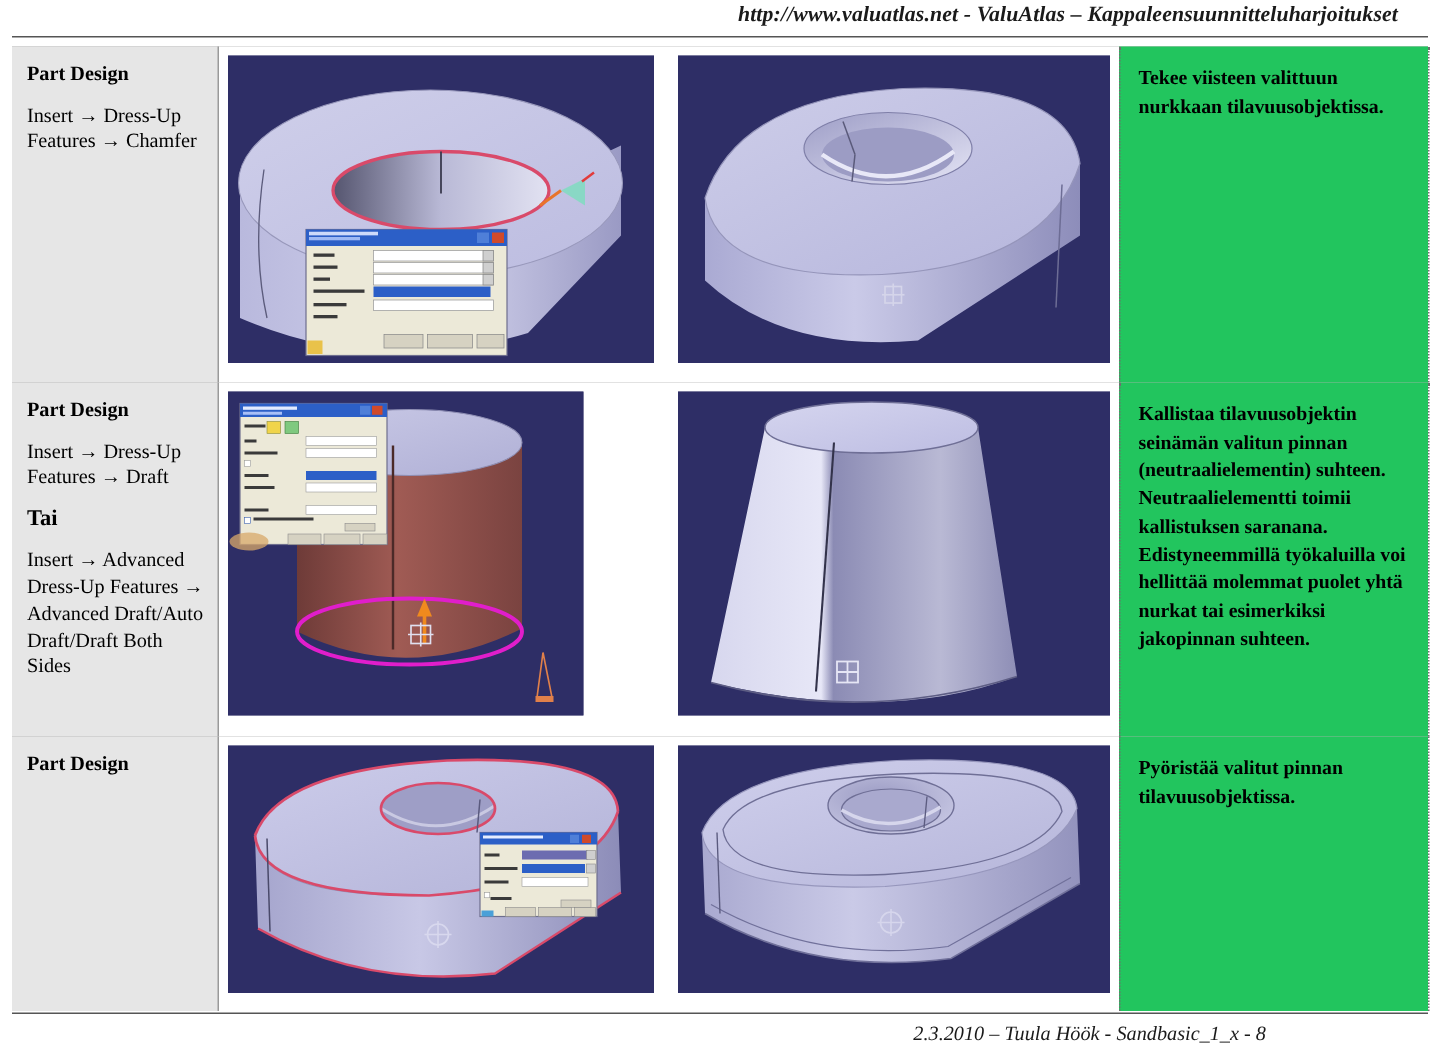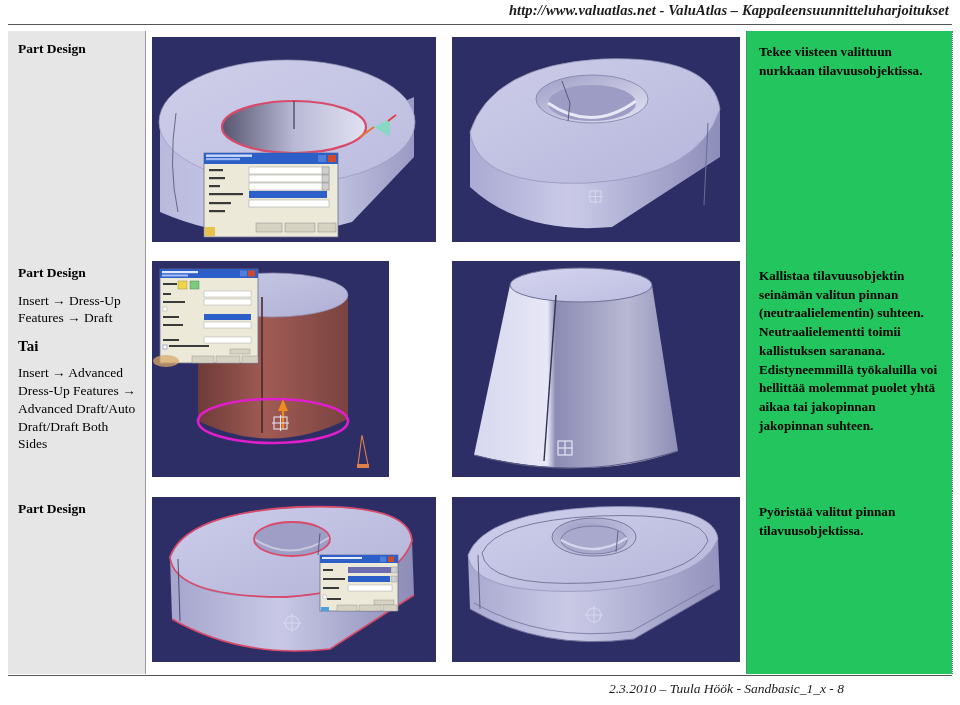--- a/index.html
+++ b/index.html
@@ -10,21 +10,21 @@
     color:#000;
     overflow:hidden;
   }
   .page{position:relative;width:960px;height:705px;}
 
   
   .header{
     position:absolute;left:0;top:0;width:960px;height:30px;
   }
   .header-text{
-    position:absolute;right:11px;top:2px;
+    position:absolute;right:28px;top:2px;
     font-style:italic;font-size:14.5px;font-weight:600;
     color:#1a1a1a;white-space:nowrap;letter-spacing:.1px;
   }
   .header-rule{
     position:absolute;left:8px;top:24px;width:944px;
     border-top:1.6px solid #555;
   }
 
   
   .table{
@@ -110,20 +110,21 @@
   </div>
 
   <div class="table">
 
     <div class="row row1">
       <div class="row-top-rule"></div>
       <div class="cells">
 
         <div class="col-text-left">
           <p class="lbl-head">Part Design</p>
+          <p class="lbl-body">Insert → Dress-Up Features → Chamfer</p>
         </div>
 
         <div class="col-img img-a">
           <div class="fig-wrap">
             <svg class="fig" width="284" height="205" viewBox="0 0 284 205">
               <rect x="0" y="0" width="284" height="205" fill="#2e2e66"></rect>
               <defs>
                 <linearGradient id="g1top" x1="0" y1="0" x2="1" y2="1">
                   <stop offset="0" stop-color="#cfcfea"></stop>
                     <stop offset="1" stop-color="#bcbce0"></stop>
@@ -359,21 +360,21 @@
                 <line x1="113" y1="180" x2="113" y2="194" stroke="#e6e6f5" stroke-width="1.2"></line>
                 <line x1="106" y1="187" x2="120" y2="187" stroke="#e6e6f5" stroke-width="1.2"></line>
               </g>
             </svg>
           </div>
         </div>
 
         <div class="spacer-col"></div>
 
         <div class="col-text-right">
-          <p class="desc">Kallistaa tilavuusobjektin seinämän valitun pinnan (neutraalielementin) suhteen. Neutraalielementti toimii kallistuksen saranana. Edistyneemmillä työkaluilla voi hellittää molemmat puolet yhtä aikaa tai jakopinnan jakopinnan suhteen.</p>
+          <p class="desc">Kallistaa tilavuusobjektin seinämän valitun pinnan (neutraalielementin) suhteen. Neutraalielementti toimii kallistuksen saranana. Edistyneemmillä työkaluilla voi hellittää molemmat puolet yhtä nurkat tai esimerkiksi jakopinnan suhteen.</p>
           <div class="right-dots"></div>
         </div>
       </div>
     </div>
 
     <div class="row row3">
       <div class="row-top-rule"></div>
       <div class="cells">
 
         <div class="col-text-left">

